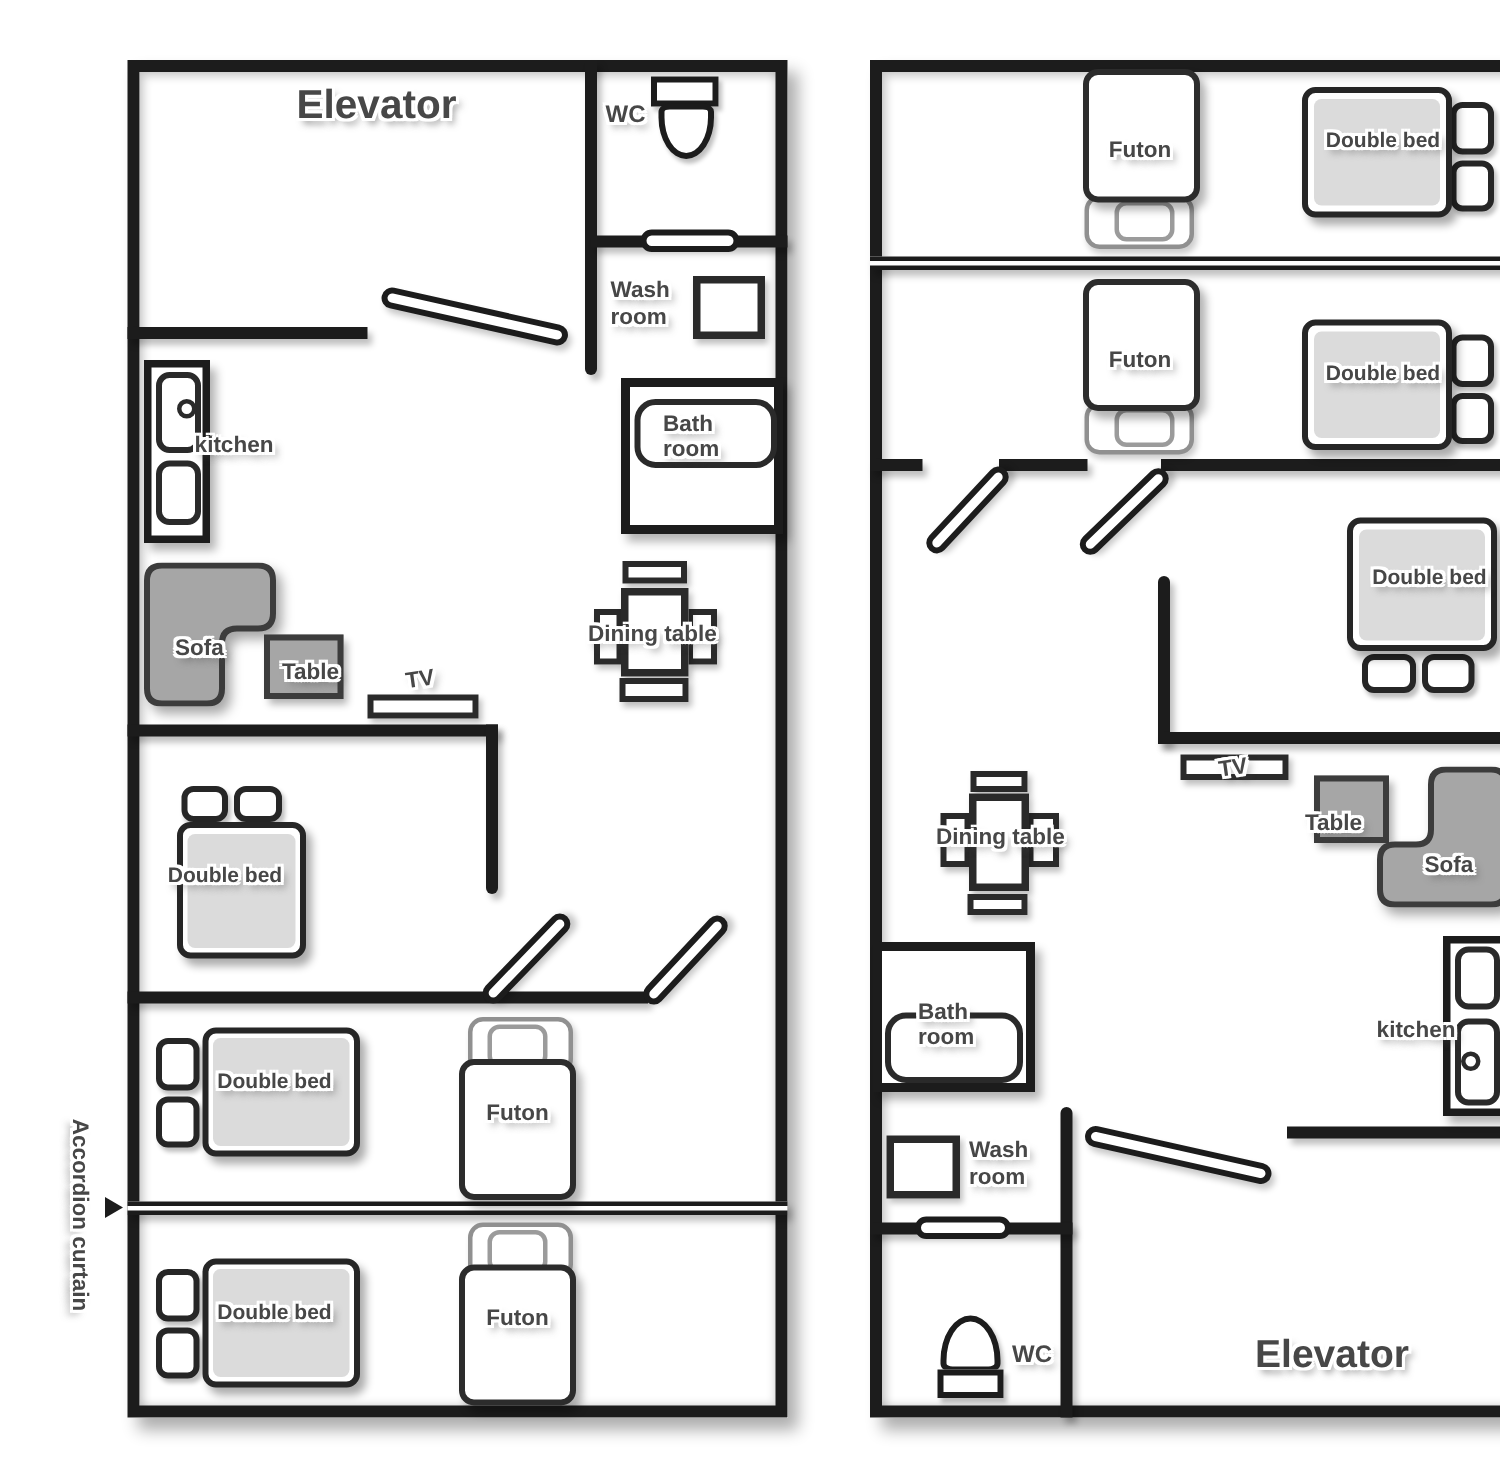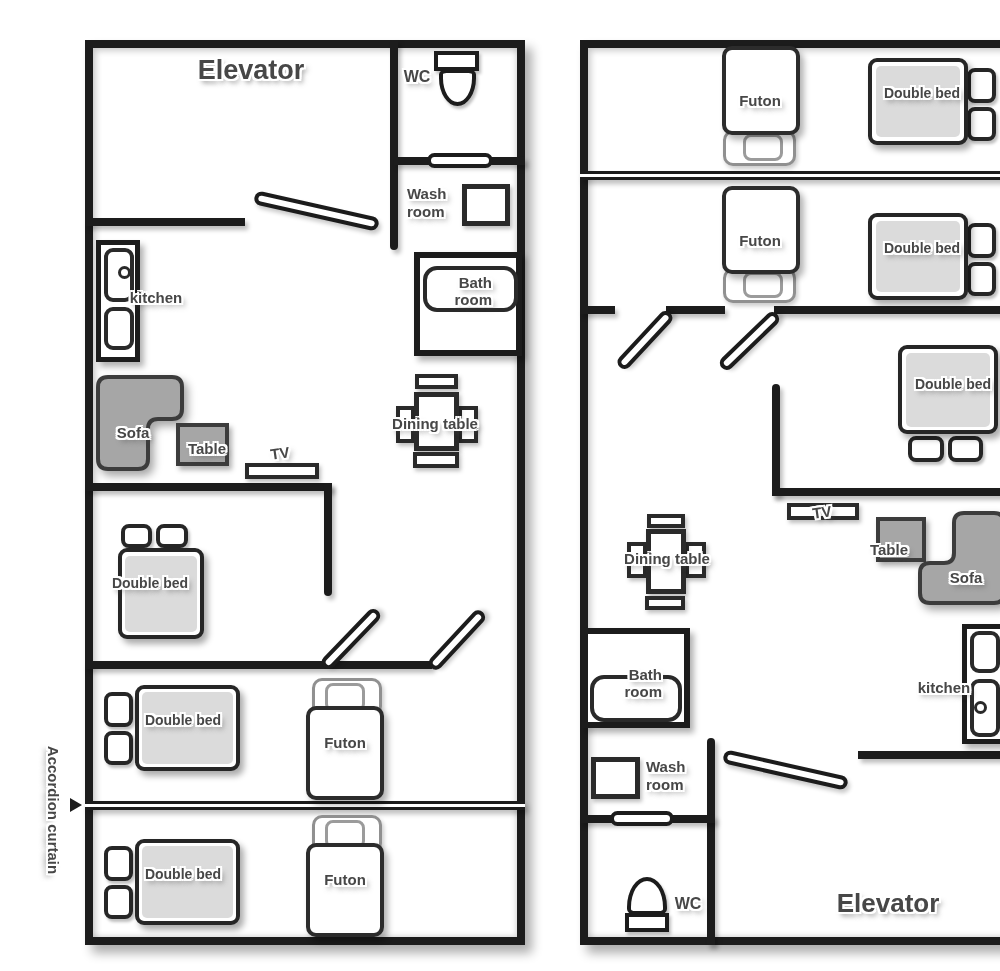--- a/index.html
+++ b/index.html
@@ -29,21 +29,21 @@
           border:4px solid #1c1c1c; border-radius:9px; }
 
   
   .lbl { position:absolute; transform:translate(-50%,-50%);
          font-weight:bold; font-size:15px; color:#474747; white-space:nowrap;
          text-shadow:-2px -2px 0 #fff, 2px -2px 0 #fff, -2px 2px 0 #fff,
                       2px 2px 0 #fff, -2px 0 0 #fff, 2px 0 0 #fff,
                       0 -2px 0 #fff, 0 2px 0 #fff, 3px 4px 5px rgba(70,70,70,.55); }
   .lbl.xl { font-size:27px; }
   .lbl.sm { font-size:14px; }
-  .lbl.two { white-space:normal; text-align:right; line-height:1.12; }
+  .lbl.two { white-space:normal; text-align:left; line-height:1.12; }
   .lbl2 { position:absolute; font-weight:bold; font-size:15px; color:#474747;
           line-height:1.18;
           text-shadow:-2px -2px 0 #fff, 2px -2px 0 #fff, -2px 2px 0 #fff,
                        2px 2px 0 #fff, -2px 0 0 #fff, 2px 0 0 #fff,
                        0 -2px 0 #fff, 0 2px 0 #fff, 3px 4px 5px rgba(70,70,70,.55); }
   .vert { writing-mode:vertical-rl; }
 
   
   .grayblock { position:absolute; background:#a6a6a6; border:4px solid #3c3c3c;
                box-shadow:3px 4px 5px rgba(0,0,0,.3); }

